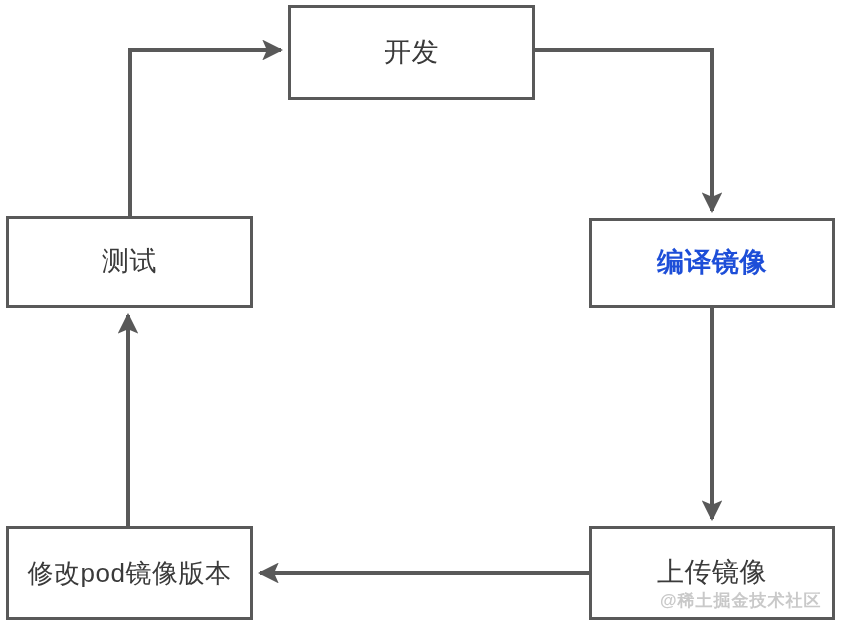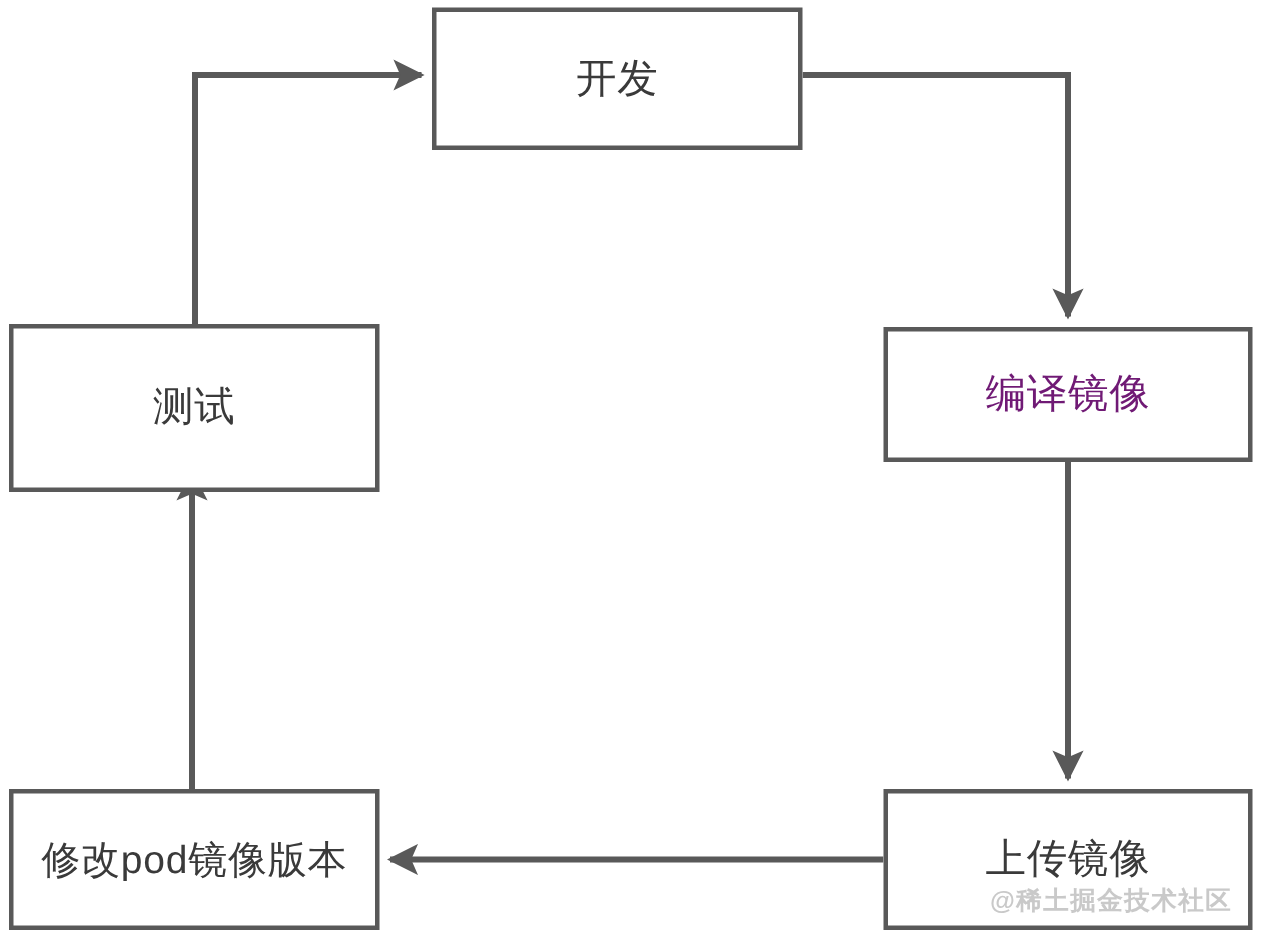--- a/index.html
+++ b/index.html
@@ -85,26 +85,26 @@
 
     <polyline fill="none" stroke="#595959" stroke-width="4" marker-end="url(#arrow-left)" points="589,573 260,573"></polyline>
 
     <polyline fill="none" stroke="#595959" stroke-width="4" marker-end="url(#arrow-up)" points="128,526 128,315"></polyline>
   </svg>
 
   <div class="node" style="left: 288px; top: 5px; width: 247px; height: 95px; border-color: rgb(89, 89, 89);">
     <span class="node-label" style="color: rgb(58, 58, 58);">开发</span>
   </div>
 
-  <div class="node" style="left: 6px; top: 216px; width: 247px; height: 112px; border-color: rgb(89, 89, 89);">
+  <div class="node" style="left: 6px; top: 216px; width: 247px; height: 92px; border-color: rgb(89, 89, 89);">
     <span class="node-label" style="color: rgb(58, 58, 58);">测试</span>
   </div>
 
   <div class="node" style="left: 589px; top: 218px; width: 246px; height: 90px; border-color: rgb(89, 89, 89);">
-    <span class="node-label" style="color: #701a75;">编译镜像</span>
+    <span class="node-label" style="color: #1d4ed8; font-weight: bold;">编译镜像</span>
   </div>
 
   <div class="node" style="left: 6px; top: 526px; width: 247px; height: 94px; border-color: rgb(89, 89, 89);">
     <span class="node-label small-fit" style="color: rgb(58, 58, 58);">修改pod镜像版本</span>
   </div>
 
   <div class="node" style="left: 589px; top: 526px; width: 246px; height: 94px; border-color: rgb(89, 89, 89);">
     <span class="node-label" style="color: rgb(58, 58, 58);">上传镜像</span>
   </div>
 

